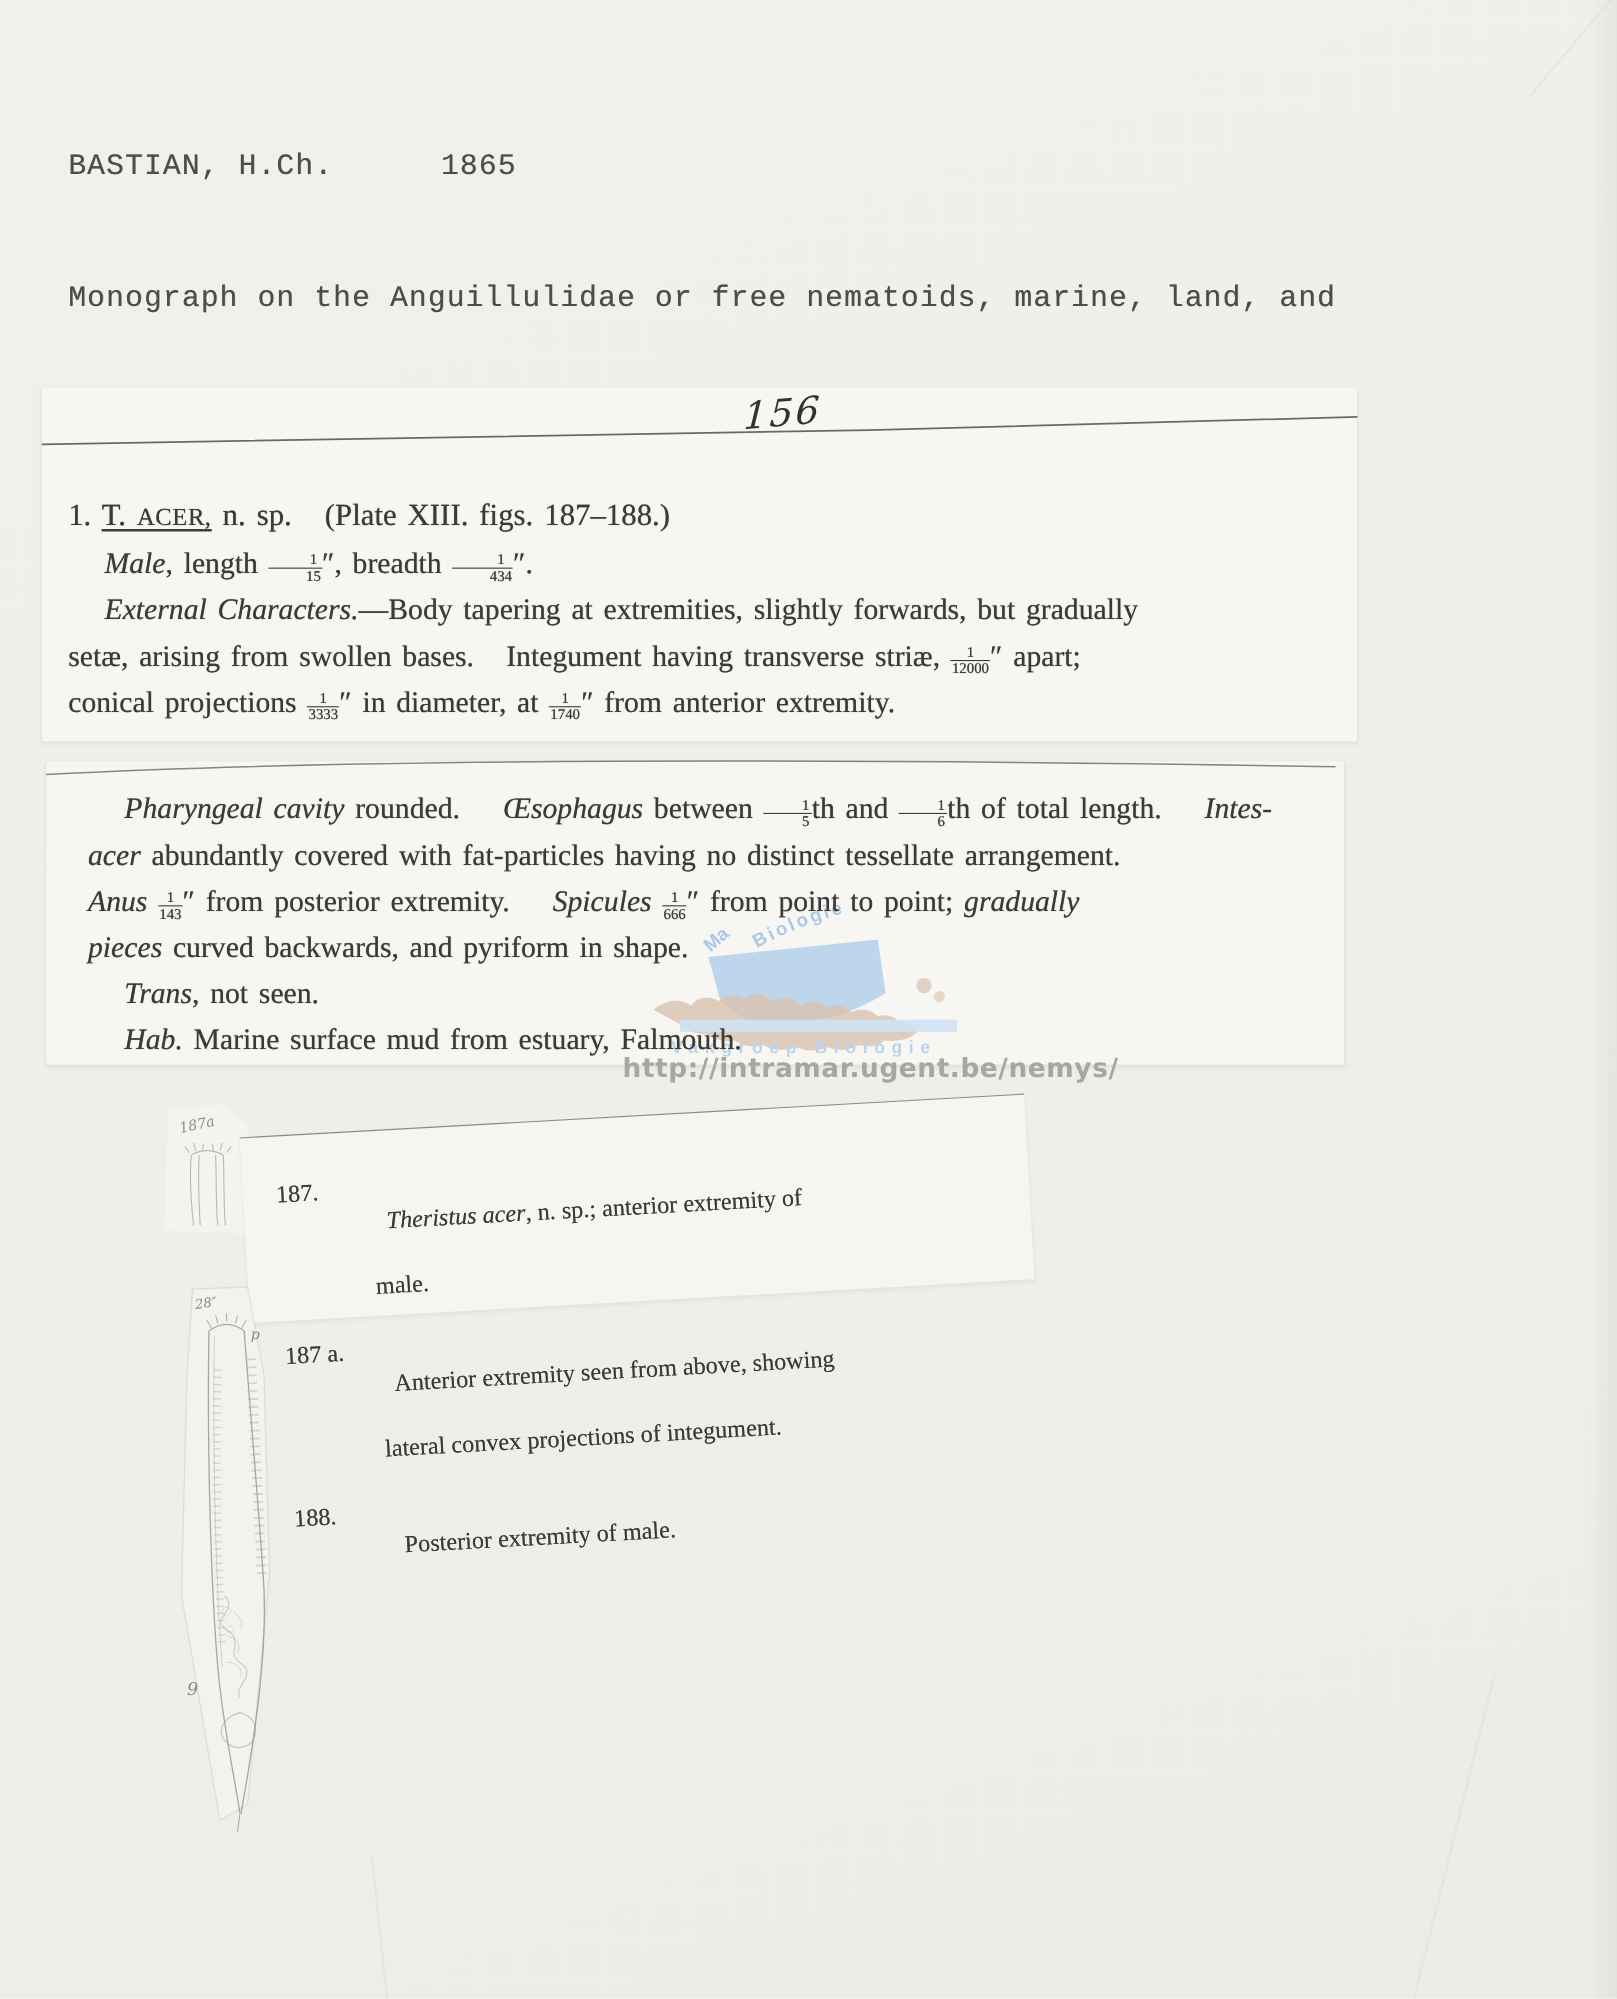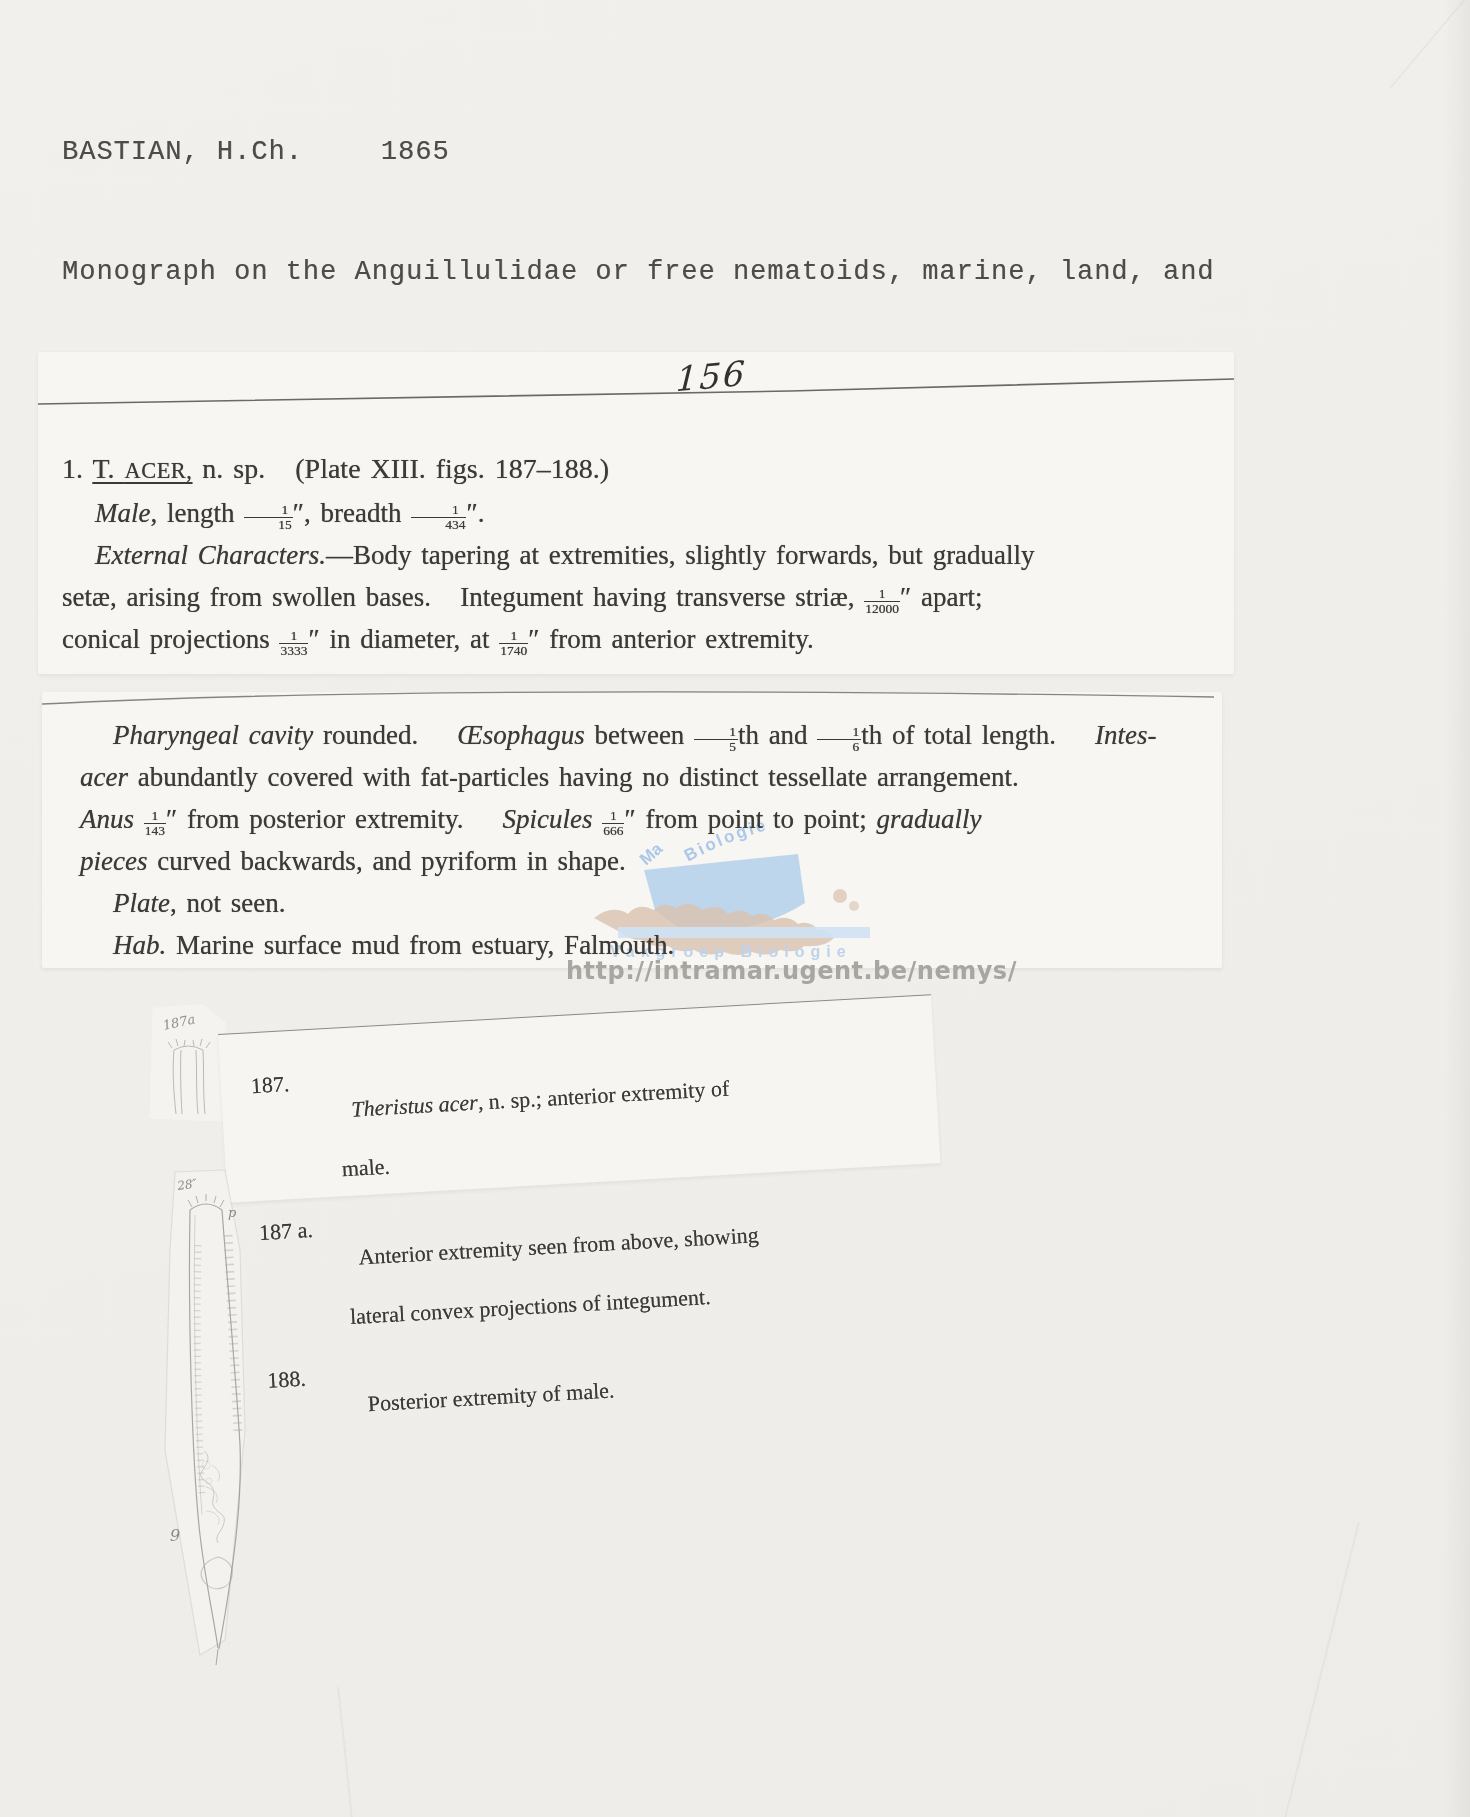--- a/index.html
+++ b/index.html
@@ -19,21 +19,21 @@
   .crease.c2{width:2px;height:330px;right:150px;bottom:-30px;transform:rotate(14deg);}
   .crease.c3{width:2px;height:150px;left:345px;bottom:-20px;transform:rotate(-6deg);}
 
   
   .typed{
     position:absolute;left:62px;top:52px;
     font-family:"Liberation Mono","DejaVu Sans Mono",monospace;
     font-size:27px;line-height:40px;color:#4c4c49;letter-spacing:1px;
     text-shadow:.4px .4px .6px rgba(90,90,88,.55);white-space:pre;
   }
-  .typed .year{margin-left:78px;}
+  .typed .year{margin-left:98px;}
   .typed .cite{margin-top:7px;}
   .typed .ul{text-decoration:underline;text-underline-offset:5px;}
 
   
   .clip{position:absolute;background:#f7f6f2;border-radius:2px;
     box-shadow:0 2px 4px rgba(60,55,45,0.07),0 0 1px rgba(60,55,45,0.05);z-index:1;}
   .clip1{left:38px;top:352px;width:1196px;height:322px;}
   .clip2{left:42px;top:692px;width:1180px;height:276px;}
 
   .print{position:absolute;z-index:3;font-size:27px;line-height:42px;
@@ -130,21 +130,21 @@
   <rect x="60" y="117" width="252" height="11" fill="#cfe2f4" opacity=".9"></rect>
   <text x="52" y="147" font-family="Liberation Sans, sans-serif" font-size="16" font-weight="bold" fill="#bdd3ec" letter-spacing="6">Vakgroep Biologie</text>
 </svg>
 <div class="wm-url">http://intramar.ugent.be/nemys/</div>
 
 <div class="print body2">
   <div class="pline ind"><span class="it">Pharyngeal cavity</span><span> rounded.    </span><span class="it">Œsophagus</span><span> between </span><span class="frac"><span class="num">1</span><span class="den">5</span></span><span>th and </span><span class="frac"><span class="num">1</span><span class="den">6</span></span><span>th of total length.    </span><span class="it">Intes-</span></div>
   <div class="pline"><span class="it">acer</span><span> abundantly covered with fat-particles having no distinct tessellate arrangement.</span></div>
   <div class="pline"><span class="it">Anus</span><span> </span><span class="frac"><span class="num">1</span><span class="den">143</span></span><span>″ from posterior extremity.    </span><span class="it">Spicules</span><span> </span><span class="frac"><span class="num">1</span><span class="den">666</span></span><span>″ from point to point; </span><span class="it">gradually</span></div>
   <div class="pline"><span class="it">pieces</span><span> curved backwards, and pyriform in shape.</span></div>
-  <div class="pline ind"><span class="it">Plate</span><span>, not seen.</span></div>
+  <div class="pline ind"><span class="it">Trans</span><span>, not seen.</span></div>
   <div class="pline ind"><span class="it">Hab.</span><span> Marine surface mud from estuary, Falmouth.</span></div>
 </div>
 
 <div class="sketchclip">
   <svg width="78" height="118" viewBox="0 0 78 118">
     <text x="16" y="26" transform="rotate(-12 16 26)" font-family="DejaVu Serif, serif" font-style="italic" font-size="13" fill="#8d8d87">187a</text>
     <g stroke="#9a9a93" stroke-width="1" fill="none" opacity=".65">
       <path d="M26,46 C24,66 26,92 28,110"></path>
       <path d="M33,46 C32,66 33,92 34,110"></path>
       <path d="M48,46 C49,66 48,92 50,110"></path>

